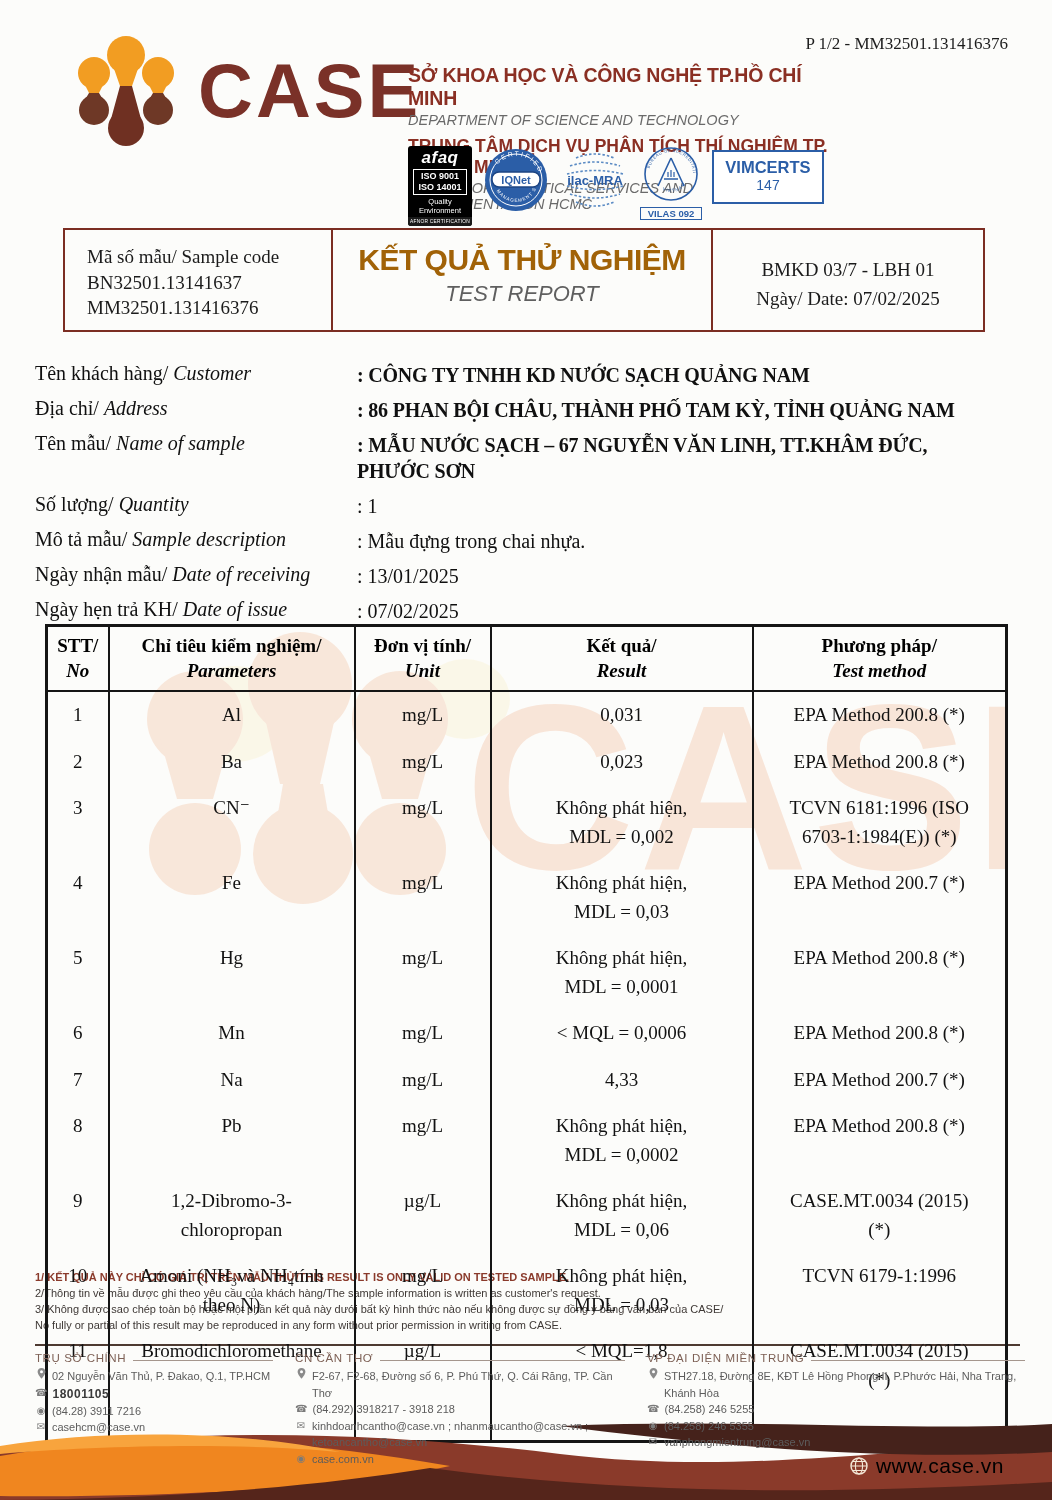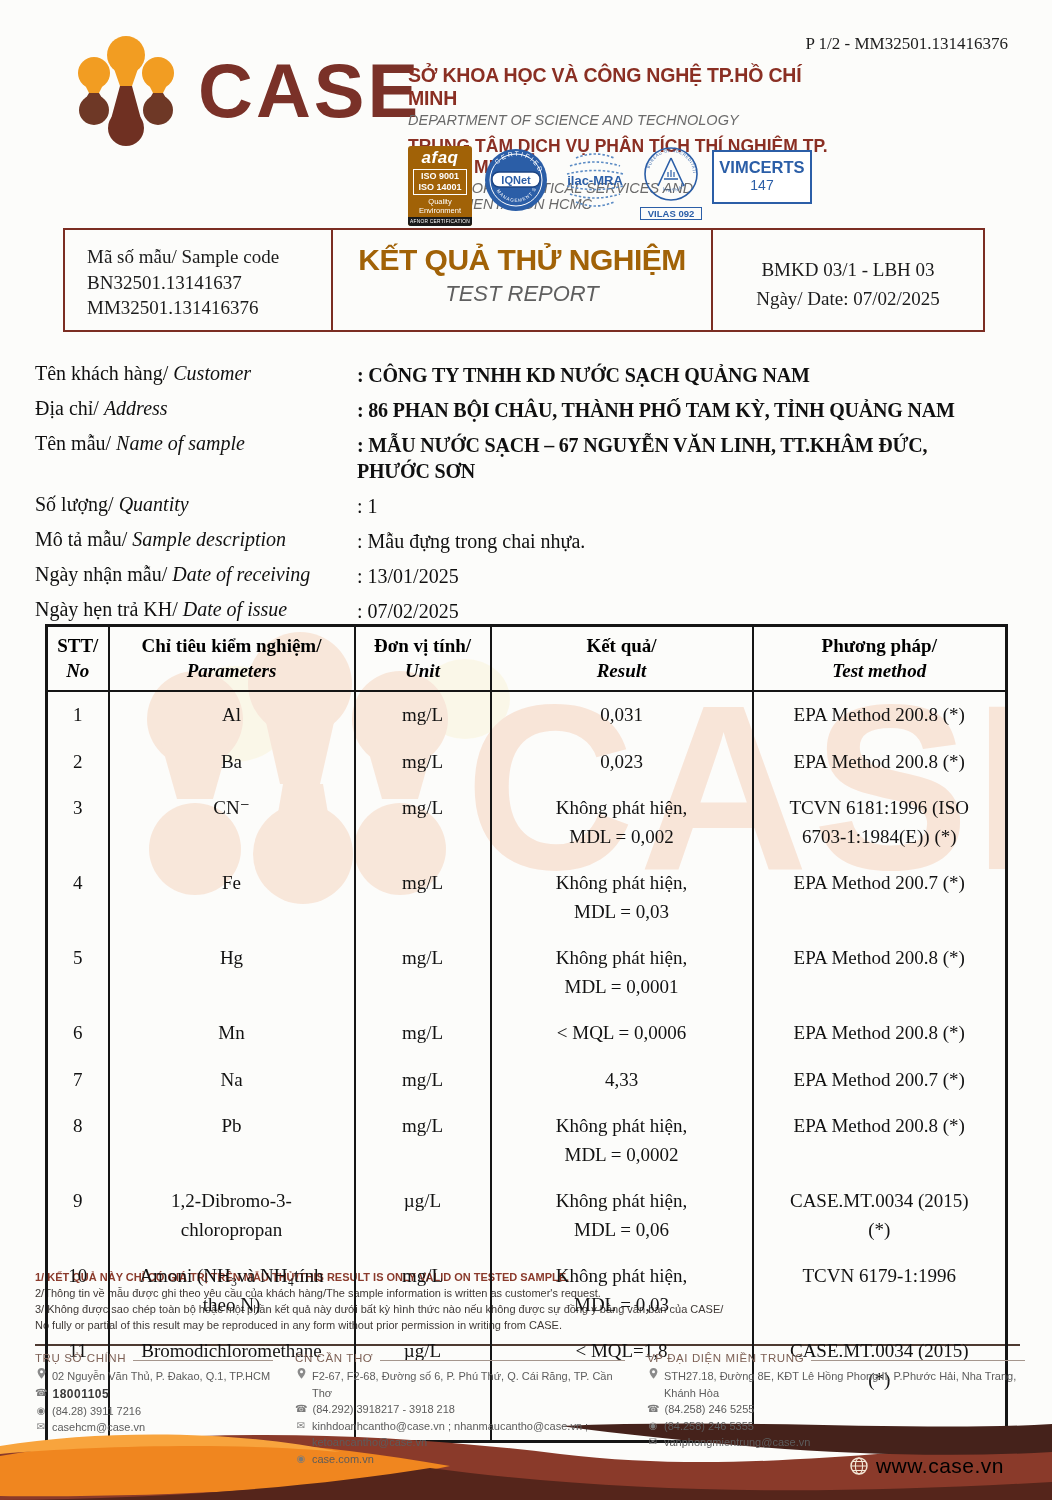--- a/index.html
+++ b/index.html
@@ -14,29 +14,29 @@
   .header-right { position:absolute; left:408px; top:40px; width:420px;
                   font-family:"Liberation Sans","DejaVu Sans",sans-serif;margin-top:24px; }
   .hr-vi1 { color:#8a2f23; font-size:19.5px; font-weight:bold; letter-spacing:-0.2px; }
   .hr-en1 { color:#6a6a6a; font-size:14.5px; font-style:italic; margin:2px 0 8px; }
   .hr-vi2 { color:#8a2f23; font-size:17.5px; font-weight:bold; }
   .hr-en2 { color:#6a6a6a; font-size:14.5px; font-style:italic; margin-top:2px; }
   .page-code { position:absolute; right:44px; top:34px; font-size:17px; color:#1d1d1d; }
 
   
   .badges { position:absolute; left:408px; top:146px; display:flex; align-items:flex-start; gap:10px; }
-  .badge-afaq { width:64px; background:#a16207; color:#fff; text-align:center;
+  .badge-afaq { width:64px; background:#000000; color:#fff; text-align:center;
                 font-family:"Liberation Sans",sans-serif; border-radius:3px; padding:2px 3px 0; }
   .badge-afaq .afaq-name { font-weight:bold; font-size:17px; font-style:italic; letter-spacing:0.5px; }
   .badge-afaq .iso-box { border:1px solid #fff; margin:1px 2px; font-size:9px; font-weight:bold; line-height:1.2; padding:1px 0; }
   .badge-afaq .q-env { font-size:7.5px; line-height:1.2; padding:1px 0 2px; }
   .badge-afaq .afnor { background:#1a1a1a; font-size:4.8px; letter-spacing:0.3px; padding:2px 0; margin:0 -3px; border-radius:0 0 3px 3px; }
   .badge-caption { border:1.5px solid #2b5ea7; color:#2b5ea7; font-family:"Liberation Sans",sans-serif;
                    font-size:9.5px; font-weight:bold; text-align:center; padding:0 3px; margin-top:1px; }
-  .badge-vimcerts { border:2px solid #2b5ea7; color:#2b5ea7; width:100px; height:54px; margin-top:4px;
+  .badge-vimcerts { border:2px solid #2b5ea7; color:#2b5ea7; width:112px; height:54px; margin-top:4px;
                     font-family:"Liberation Sans",sans-serif; text-align:center; background:#fff; }
   .badge-vimcerts .l1 { font-size:16.5px; font-weight:bold; margin-top:6px; }
   .badge-vimcerts .l2 { font-size:14px; }
 
   
   .report-box { position:absolute; left:63px; top:228px; width:922px; height:104px;
                 border:2px solid #7b2d22; display:flex; background:transparent; }
   .rb-cell1 { flex:0 0 268px; border-right:2px solid #7b2d22; padding:14px 16px 0 22px; font-size:19px; color:#1b1b1b; line-height:1.35; }
   .rb-cell2 { flex:1; border-right:2px solid #7b2d22; text-align:center; padding-top:13px; }
   .rb-title-vi { font-family:"Liberation Sans","DejaVu Sans",sans-serif; font-weight:bold; font-size:30px; color:#a16207; letter-spacing:-0.5px; }
@@ -196,21 +196,21 @@
     <div class="rb-cell1">
       <div>Mã số mẫu/ Sample code</div>
       <div>BN32501.13141637</div>
       <div>MM32501.131416376</div>
     </div>
     <div class="rb-cell2">
       <div class="rb-title-vi">KẾT QUẢ THỬ NGHIỆM</div>
       <div class="rb-title-en">TEST REPORT</div>
     </div>
     <div class="rb-cell3">
-      <div>BMKD 03/1 - LBH 03</div>
+      <div>BMKD 03/7 - LBH 01</div>
       <div>Ngày/ Date: 07/02/2025</div>
     </div>
   </div>
 
   <div class="info">
     <div class="info-row">
       <div class="info-label"><span>Tên khách hàng/ </span><span class="en">Customer</span></div>
       <div class="info-value bold">: CÔNG TY TNHH KD NƯỚC SẠCH QUẢNG NAM</div>
     </div>
     <div class="info-row">

